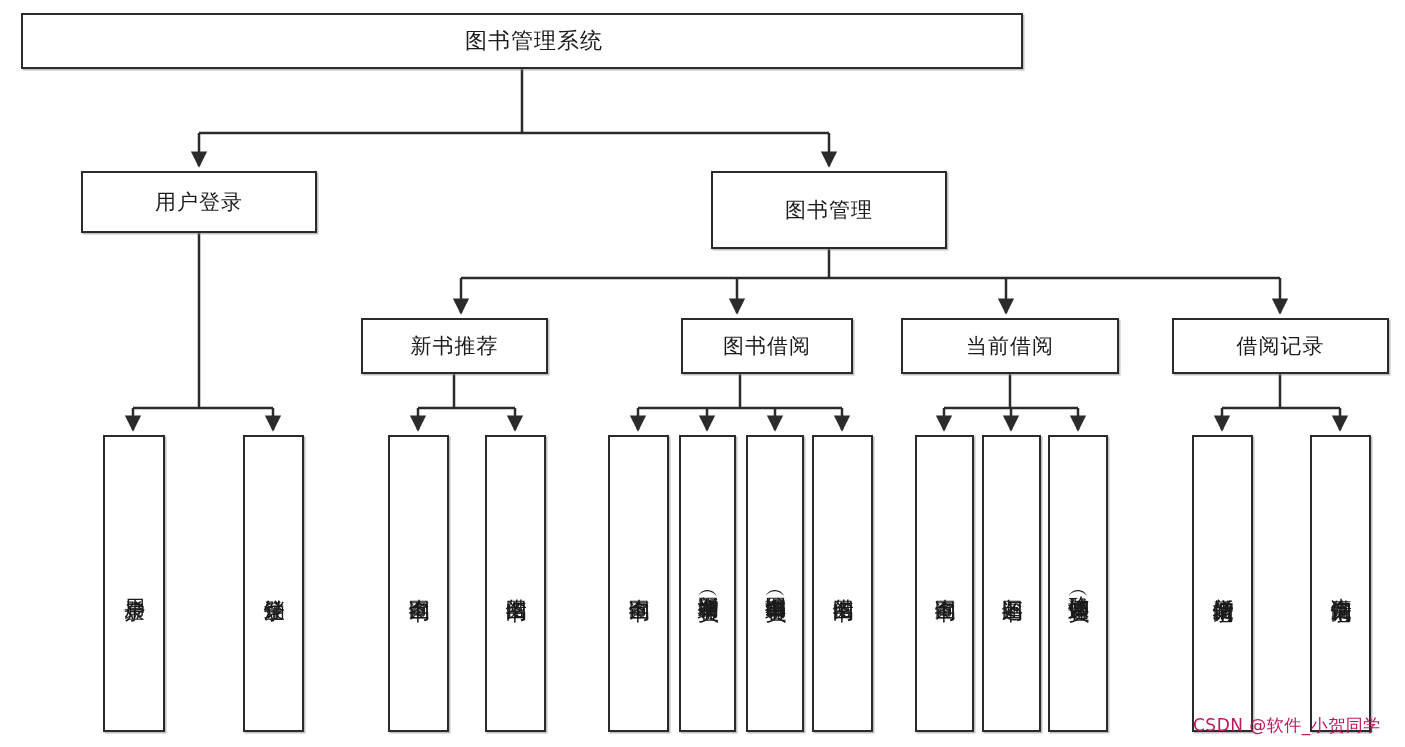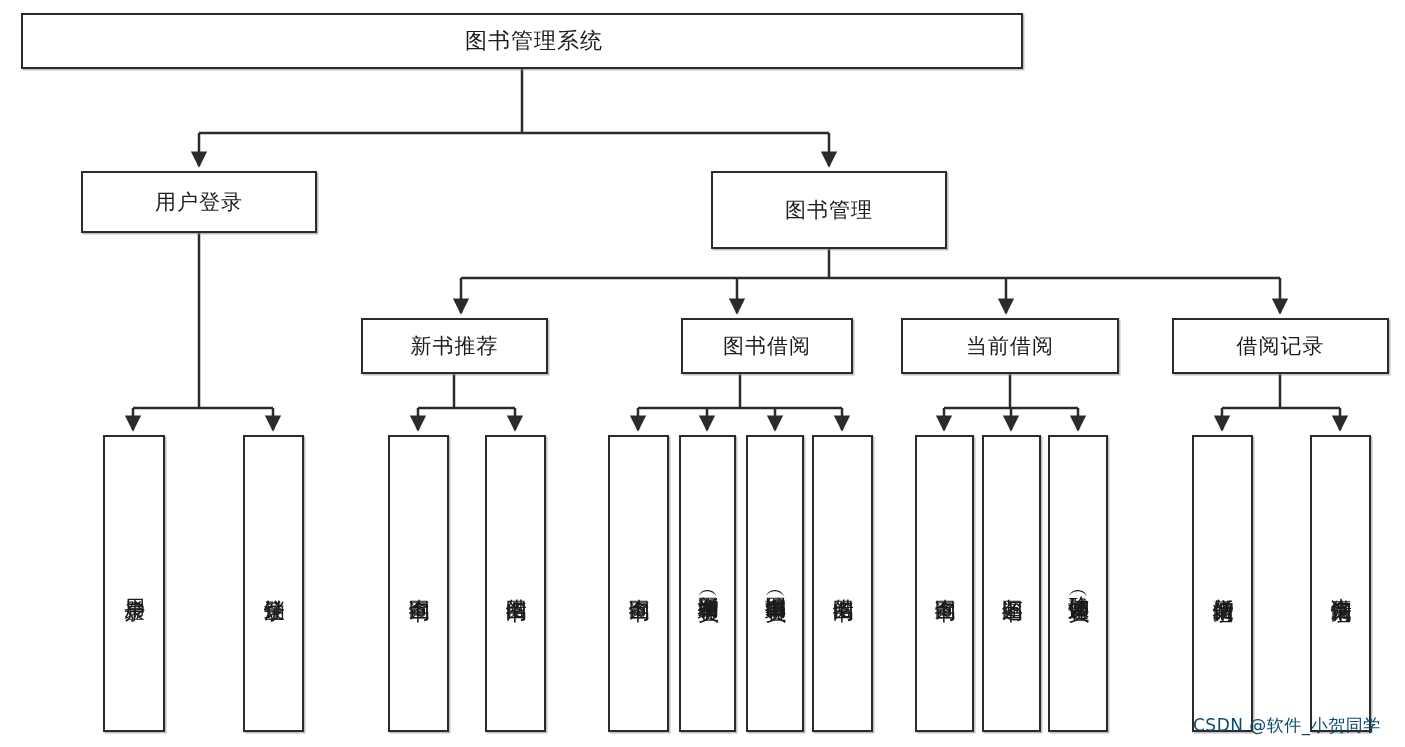--- a/index.html
+++ b/index.html
@@ -53,21 +53,21 @@
     text-orientation: upright;
     white-space: nowrap;
     letter-spacing: 1px;
   }
   .node.root {
     font-size: 22px;
   }
   .watermark {
     position: absolute;
     font-size: 17px;
-    color: #0c4a6e;
+    color: #be185d;
     white-space: nowrap;
     letter-spacing: 0.5px;
   }
 </style>
 </head>
 <body>
 
 <div id="canvas">
 
   <svg class="edges" viewBox="0 0 1405 747" xmlns="http://www.w3.org/2000/svg">

